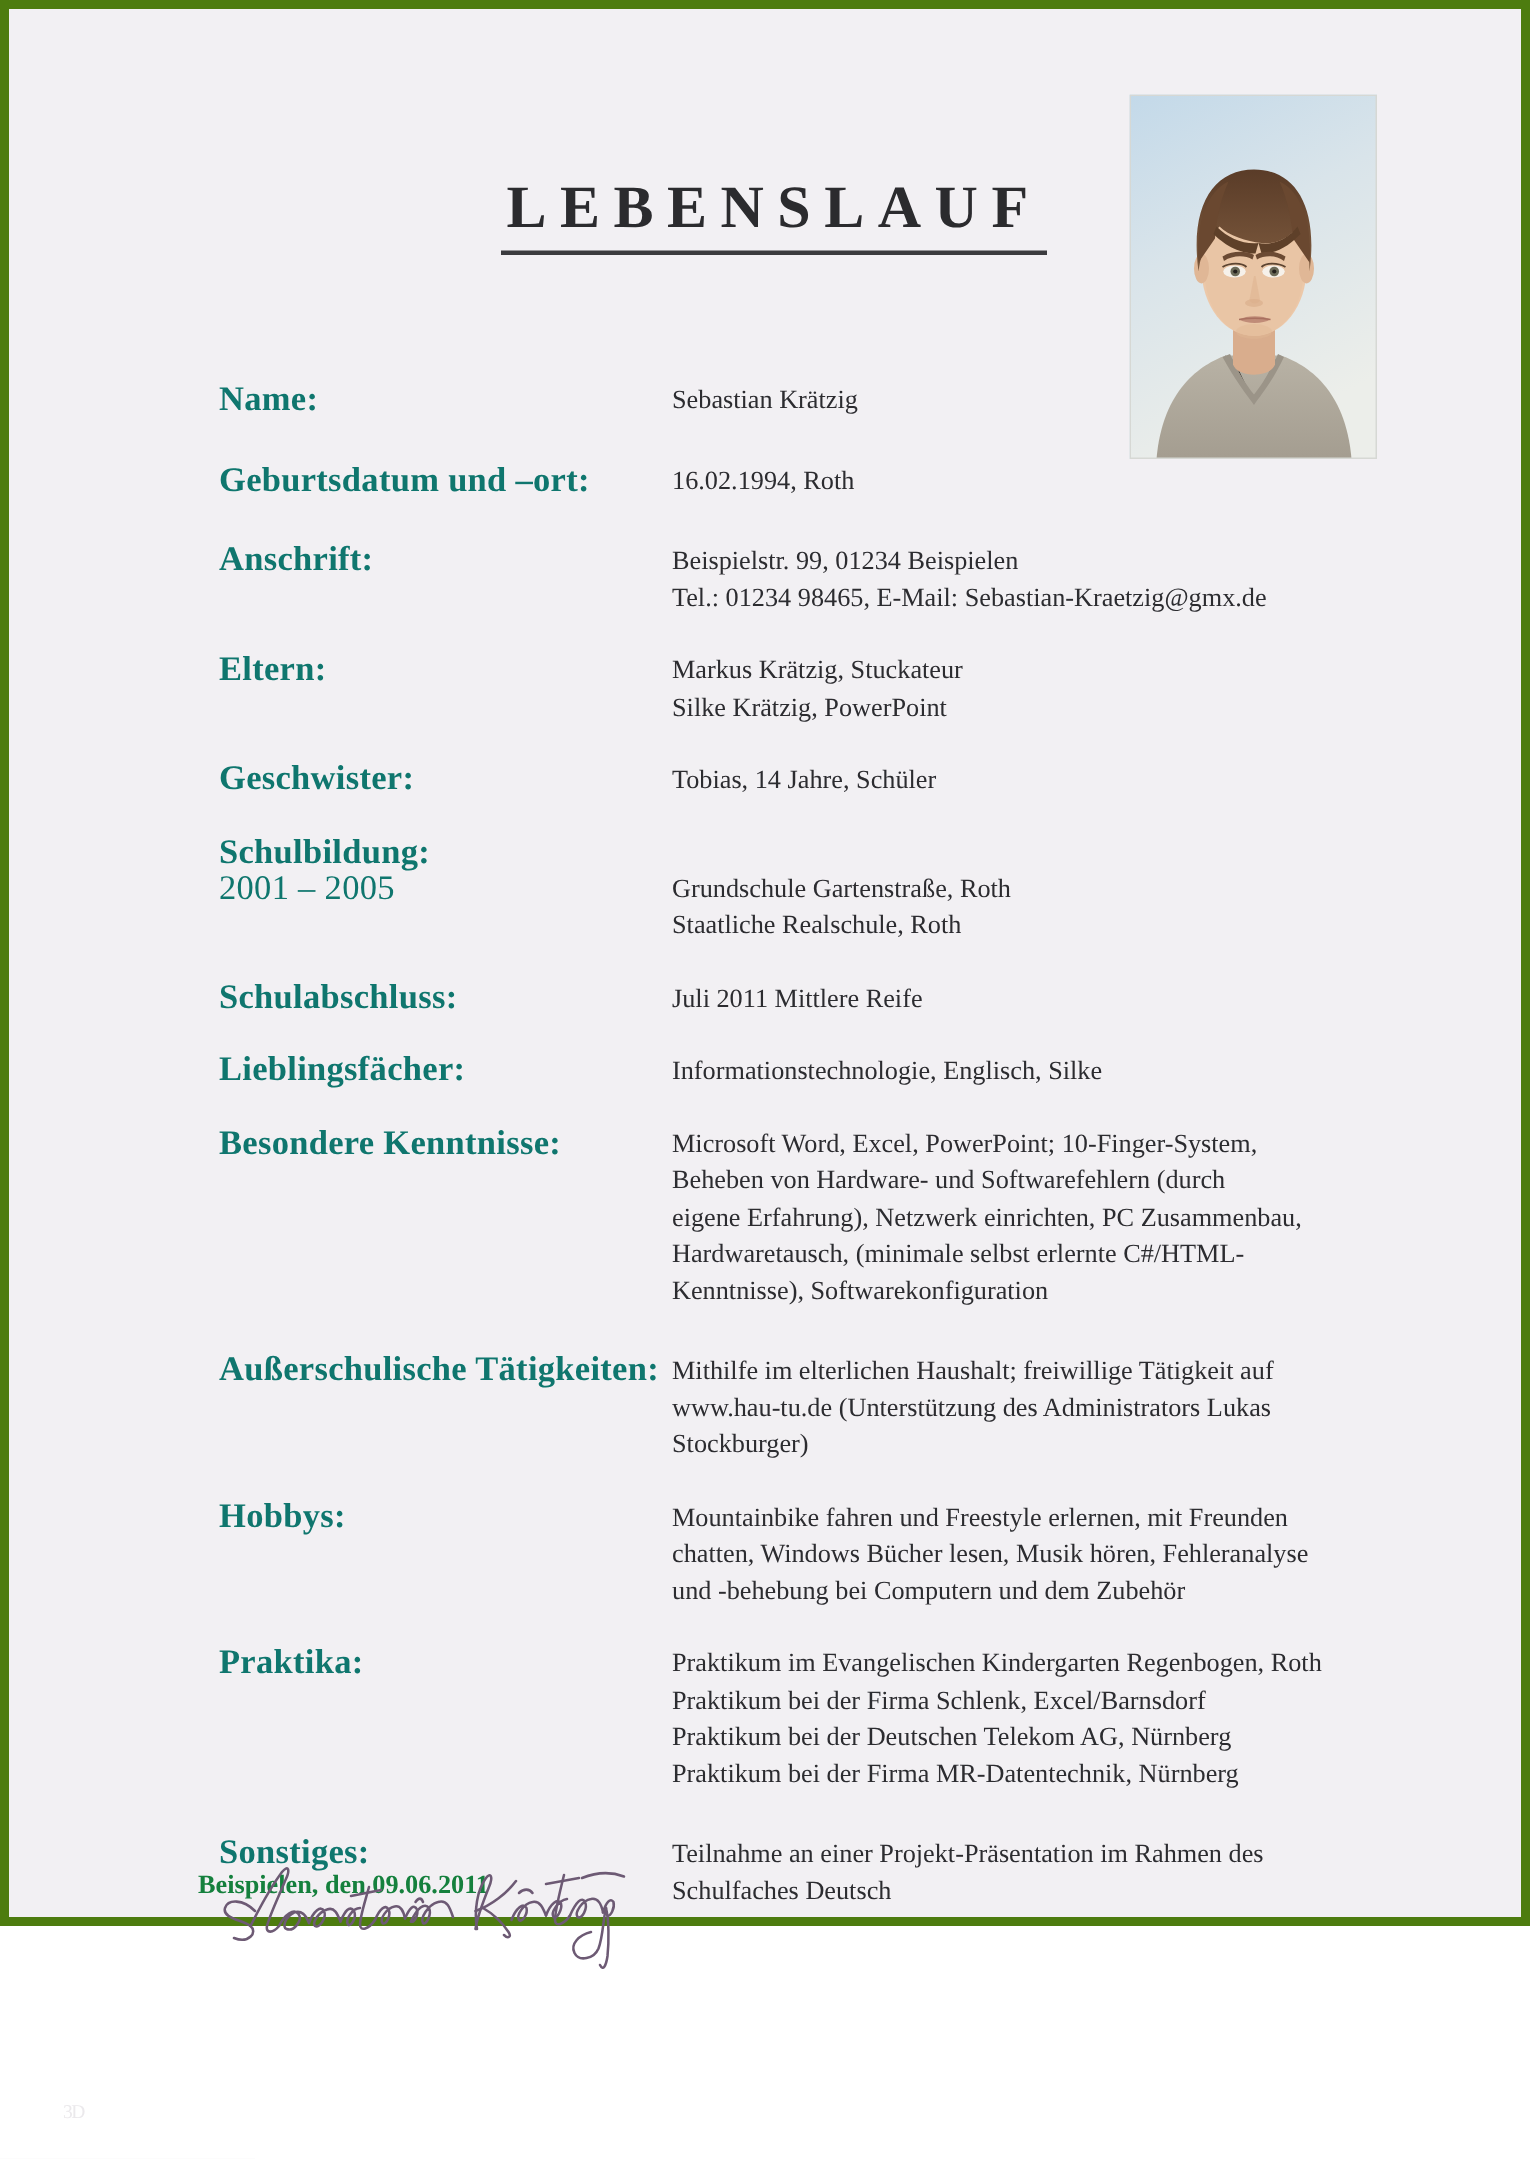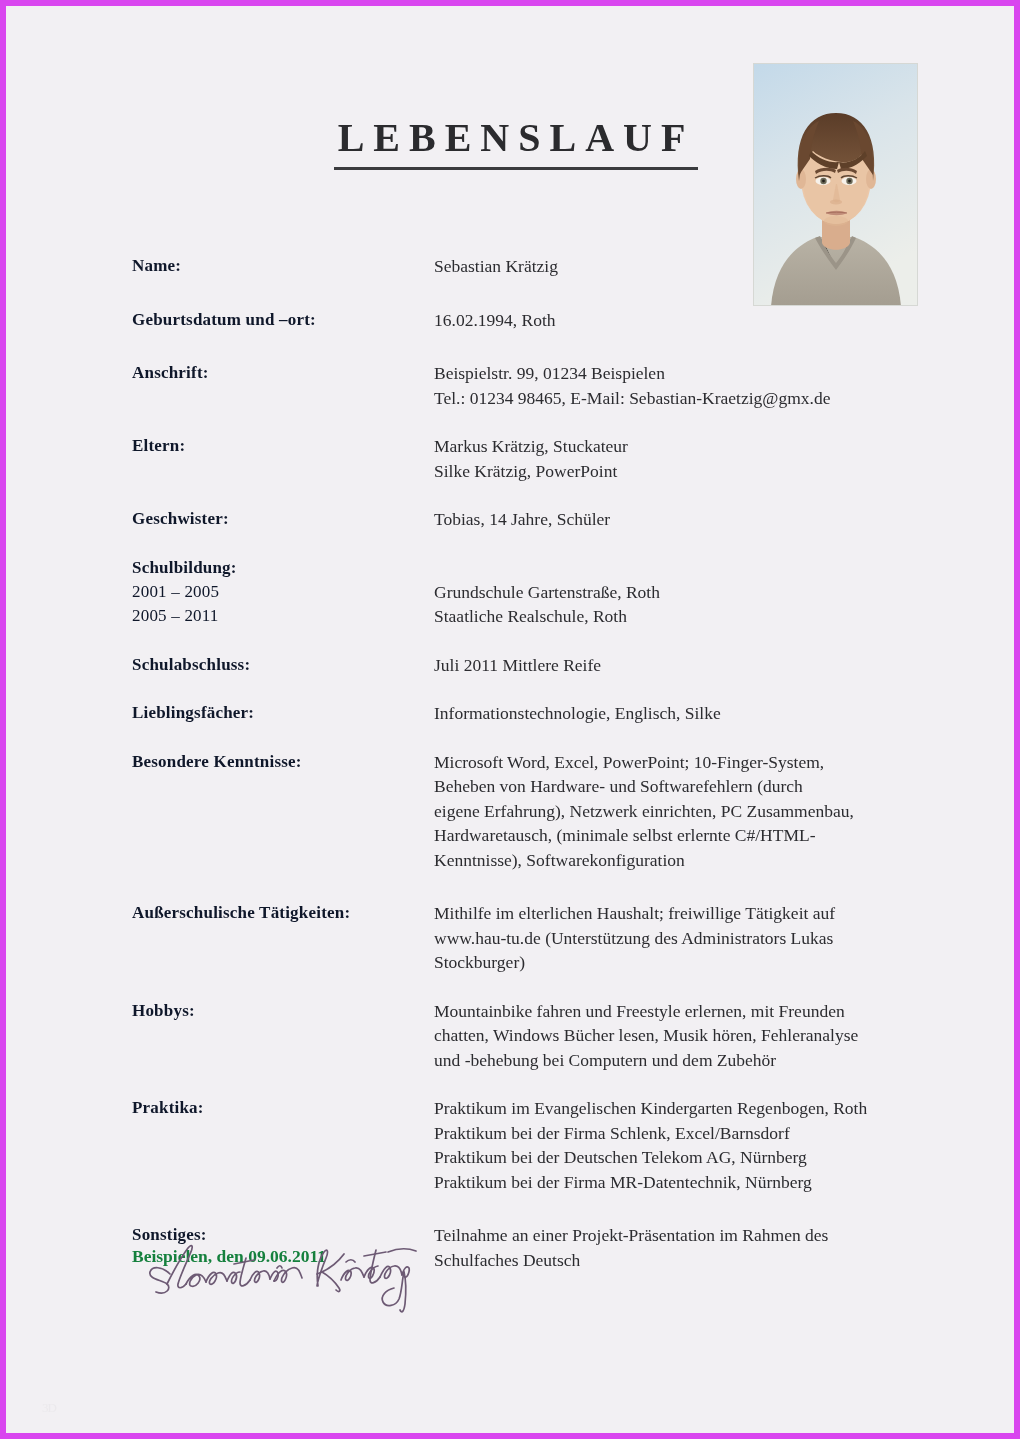--- a/index.html
+++ b/index.html
@@ -11,23 +11,23 @@
     width: 1020px;
     height: 1439px;
     font-family: "Liberation Serif", "DejaVu Serif", serif;
     overflow: hidden;
   }
 
   
   #page {
     position: relative;
     width: 1020px;
-    height: 1439px;
+    height: 1284px;
     box-sizing: border-box;
-    border: 6px solid #d946ef;
+    border: 6px solid #4d7c0f;
     background: #f2f0f2;
   }
   #sheet {
     position: absolute;
     inset: 0;
     background: #f2f0f3;
   }
 
   
   .scan-mark {
@@ -80,24 +80,25 @@
   }
   .row {
     position: relative;
     display: flex;
     align-items: flex-start;
   }
   .label-col {
     width: 302px;
     flex: 0 0 302px;
     font-weight: bold;
-    font-size: 17px;
-    color: #0f172a;
+    font-size: 23px;
+    color: #0f766e;
     line-height: 24px;
     letter-spacing: .2px;
+    margin-left: 14px;
   }
   .label-col.plain { font-weight: normal; }
   .value-col {
     flex: 1 1 auto;
     font-size: 17.5px;
     color: #2c2c30;
     line-height: 24.5px;
   }
   .value-col .ln { display: block; white-space: pre; }
   .years .ln { display:block; }
@@ -245,21 +246,20 @@
       </div>
       <div class="gap-m"></div>
 
       <div class="row">
         <div class="label-col">Schulbildung:</div>
         <div class="value-col"></div>
       </div>
       <div class="row">
         <div class="label-col plain years">
           <span class="ln">2001 – 2005</span>
-          <span class="ln">2005 – 2011</span>
         </div>
         <div class="value-col">
           <span class="ln">Grundschule Gartenstraße, Roth</span>
           <span class="ln">Staatliche Realschule, Roth</span>
         </div>
       </div>
       <div class="gap-m"></div>
 
       <div class="row">
         <div class="label-col">Schulabschluss:</div>

